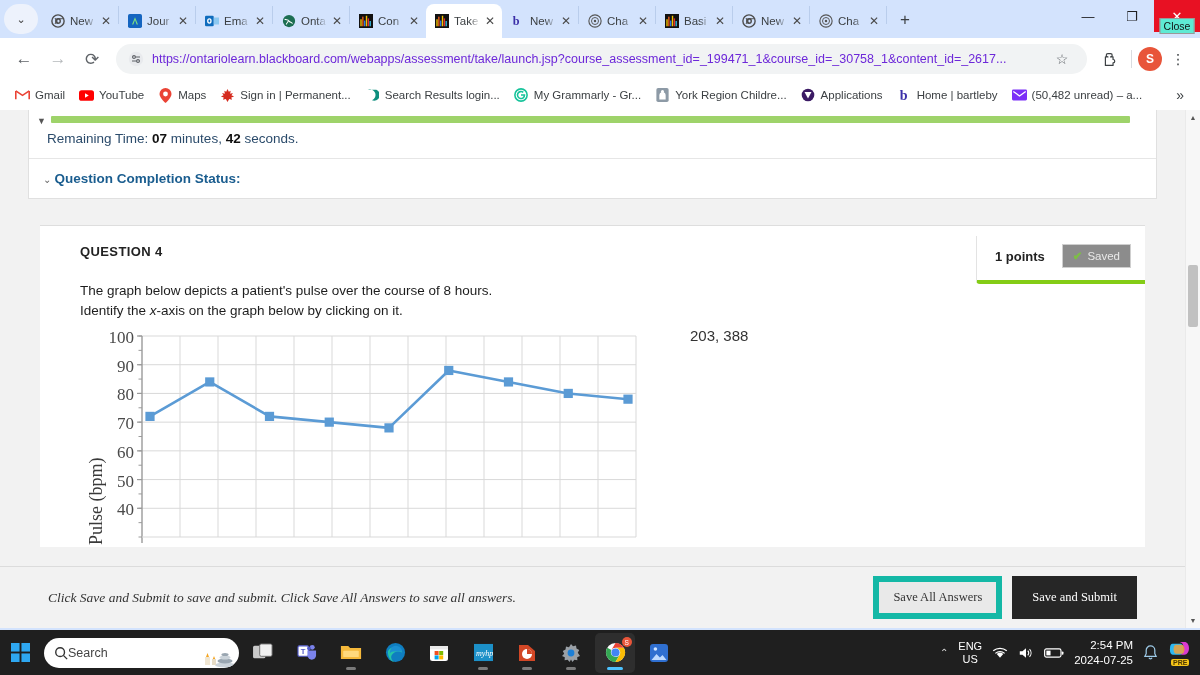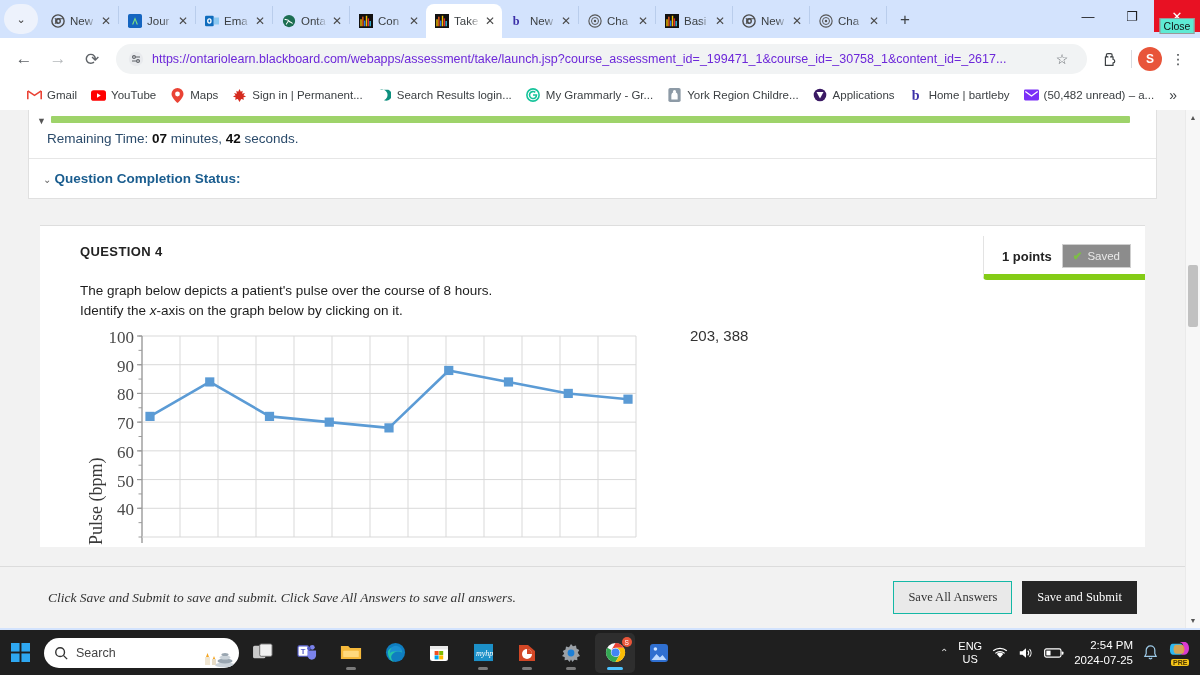--- a/index.html
+++ b/index.html
@@ -68,21 +68,21 @@
   .star-btn { width:26px; height:26px; display:flex; align-items:center; justify-content:center; color:#5f6368; font-size:14px; flex:none;}
   .ext-btn  { width:30px; height:30px; display:flex; align-items:center; justify-content:center; color:#5f6368; flex:none;}
   .vsep { width:1px; height:18px; background:#dadce0; margin:0 4px; flex:none;}
   .avatar {
     width:24px; height:24px; border-radius:12px; background:#e8553a; color:#fff;
     font-size:12px; display:flex; align-items:center; justify-content:center; flex:none; font-weight:600;
   }
   .kebab { width:28px; display:flex; align-items:center; justify-content:center; color:#3c4043; font-size:14px; flex:none; letter-spacing:0; }
 
   
-  .bookmarks { height:30px; background:#fff; display:flex; align-items:center; gap:0; padding:0 20px; font-size:11.5px; color:#3c4043; }
+  .bookmarks { height:30px; background:#fff; display:flex; align-items:center; gap:0; padding:0 8px; font-size:11.5px; color:#3c4043; }
   .bm { display:flex; align-items:center; gap:5px; padding:3px 7px; border-radius:4px; white-space:nowrap; flex:none;}
   .bm .bm-ico { width:15px; height:15px; display:flex; align-items:center; justify-content:center; flex:none;}
   .bm-more { margin-left:auto; padding:2px 8px; font-size:14px; color:#3c4043; }
 
   
   .viewport { position:relative; background:#f2f2f2; height:518px; overflow:hidden; }
   .page { position:absolute; inset:0 15px 0 0; background:#f2f2f2; }
 
   .bb-panel {
     margin:0 28px; background:#fff; border:1px solid #e0e0e0; border-top:none;
@@ -95,24 +95,24 @@
   .timer-text b { color:#111; }
   .qcs { border-top:1px solid #e6e6e6; padding:12px 0 12px 14px; font-size:13.5px; color:#1a5d8f; font-weight:bold; }
   .qcs .caret { font-size:10px; color:#666; margin-right:3px; font-weight:normal; }
 
   .q-sep { margin:26px 40px 0 40px; border-top:1px solid #dedede; }
 
   .q-block { margin:0 40px; background:#fff; position:relative; padding:18px 0 0 0; }
   .q-header { display:flex; align-items:flex-start; }
   .q-title { font-size:13px; font-weight:bold; color:#222; letter-spacing:.4px; padding-left:40px; }
   .q-points {
-    margin-left:auto; display:flex; align-items:center; gap:10px;
+    margin-left:auto; display:flex; align-items:center; gap:17px;
     padding-right:0; position:absolute; right:0; top:10px;
-    border-left:1px solid #e3e3e3; border-bottom:6px solid #84cc16;
-    padding:8px 14px 6px 18px; border-radius:0 0 0 4px;
+    border-left:1px solid #e3e3e3; border-bottom:4px solid #84cc16;
+    padding:8px 14px 12px 18px; border-radius:0 0 0 4px;
   }
   .pts { font-size:13px; font-weight:bold; color:#222; }
   .saved-badge {
     background:#8c8c8c; color:#e9e9e9; font-size:11.5px; padding:4px 10px;
     border:1px solid #cfcfcf; display:flex; align-items:center; gap:5px;
   }
   .saved-badge .chk { color:#7cc043; font-weight:bold; }
 
   .q-text { padding:22px 40px 0 40px; font-size:13.5px; color:#1d1d1d; line-height:1.45; }
   .q-text i { font-style:italic; }
@@ -128,42 +128,42 @@
     background:#f2f2f2; border-top:1px solid #dcdcdc;
   }
   .bb-footer-inner {
     margin:0 40px; height:100%; display:flex; align-items:center;
     background:#f2f2f2; padding:0 8px;
   }
   .footer-note { font-family:"Liberation Serif", serif; font-style:italic; font-size:13.5px; color:#333; }
   .footer-btns { margin-left:auto; display:flex; align-items:center; gap:10px; }
   .btn {
     font-family:"Liberation Serif", serif; font-size:12.5px; padding:8px 14px;
-    border:1px solid #14b8a6; background:#e9e9e9; color:#333; white-space:nowrap;
+    border:6px solid #14b8a6; background:#e9e9e9; color:#333; white-space:nowrap;
   }
   .btn.primary { background:#262626; border-color:#262626; color:#fff; }
 
   
   .scrollbar { position:absolute; top:0; right:0; bottom:0; width:15px; background:#f7f7f7; border-left:1px solid #eaeaea; }
   .sb-arrow { height:15px; display:flex; align-items:center; justify-content:center; color:#555; font-size:7px; }
   .sb-arrow.bottom { position:absolute; bottom:0; left:0; right:0; }
   .sb-thumb { position:absolute; left:2px; right:2px; top:155px; height:62px; background:#c1c1c1; border-radius:2px; }
 
   
   .taskbar {
     position:absolute; left:0; top:630px; width:1200px; height:45px;
     background:#1f1f1f; display:flex; align-items:center; color:#fff;
   }
   .tb-weather { display:flex; align-items:center; gap:6px; padding-left:10px; width:190px; flex:none; }
   .tb-weather .wtxt { font-size:11px; }
   .tb-center { display:flex; align-items:center; gap:4px; flex:1; justify-content:flex-start; }
   .tb-start { width:40px; height:40px; display:flex; align-items:center; justify-content:center; }
   .tb-search {
     width:195px; height:30px; background:#fff; border-radius:16px;
-    display:flex; align-items:center; gap:8px; padding:0 10px; color:#444;
+    display:flex; align-items:center; padding:0 10px; color:#444;
     font-size:12.5px; position:relative; overflow:hidden;
   }
   .tb-icon { width:40px; height:40px; display:flex; align-items:center; justify-content:center; position:relative; }
   .tb-icon.activebox { background:#2e2e2e; border-radius:5px; }
   .tb-icon .runbar { position:absolute; bottom:3px; left:50%; transform:translateX(-50%); width:10px; height:3px; background:#7a7a7a; border-radius:2px;}
   .tb-icon .runbar.on { background:#4cc2ff; width:16px; }
   .tb-right { margin-left:auto; display:flex; align-items:center; gap:10px; padding-right:10px; }
   .tb-lang { text-align:center; font-size:11px; line-height:1.15; }
   .tb-clock { text-align:right; font-size:11.5px; line-height:1.3; }
   .tb-chev { font-size:10px; color:#ddd; }

